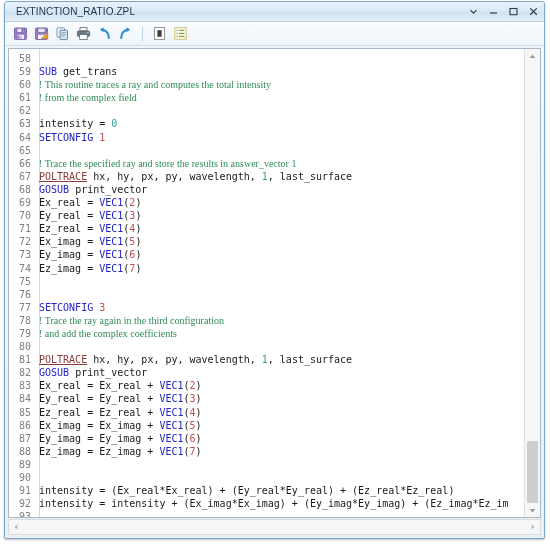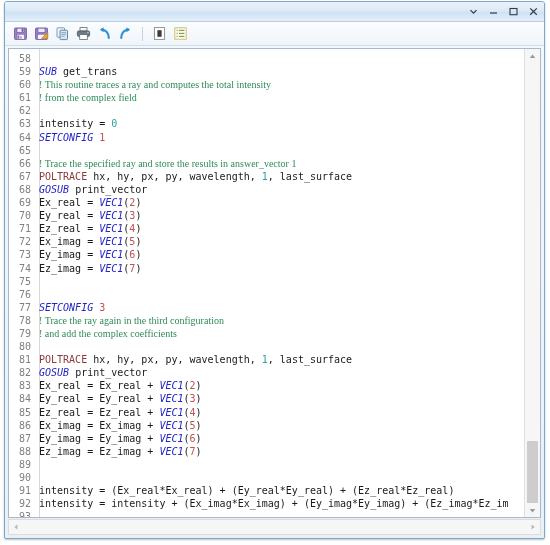--- a/index.html
+++ b/index.html
@@ -146,22 +146,22 @@
     padding-right: 4px;
     box-sizing: border-box;
     font-family: "DejaVu Sans Mono", monospace;
   }
   .src {
     padding-left: 4px;
     color: #1a1a1a;
     white-space: pre;
     font-family: "DejaVu Sans Mono", monospace;
   }
-  .tk-kw     { color: #2323c8; font-style: italic; }
-  .tk-fn     { color: #8b3a3a; }
+  .tk-kw     { color: #2323c8; }
+  .tk-fn     { color: #8b3a3a; text-decoration: underline; }
   .tk-cmt    { color: #2e8b57; font-family: Liberation Serif, serif; }
   .tk-num    { color: #c05050; }
   .tk-num2   { color: #2f9fa0; }
   .tk-txt    { color: #1a1a1a; }
 
   
   #vscroll {
     width: 15px;
     min-width: 15px;
     background: #f6f6f6;
@@ -207,20 +207,21 @@
     justify-content: center;
   }
   .hsb-arrow svg { display: block; }
 </style>
 </head>
 <body>
 
 <div id="window">
 
   <div id="titlebar">
+    <div id="title-text">EXTINCTION_RATIO.ZPL</div>
     <div id="window-controls">
       <div class="wc">
         <svg width="9" height="9" viewBox="0 0 9 9">
             <path d="M1.5 3.2 L4.5 6.2 L7.5 3.2" fill="none" stroke="#2b3c4c" stroke-width="1.2"></path>
           </svg>
       </div>
       <div class="wc">
         <svg width="9" height="9" viewBox="0 0 9 9">
             <line x1="1" y1="6" x2="8" y2="6" stroke="#2b3c4c" stroke-width="1.2"></line>
           </svg>

